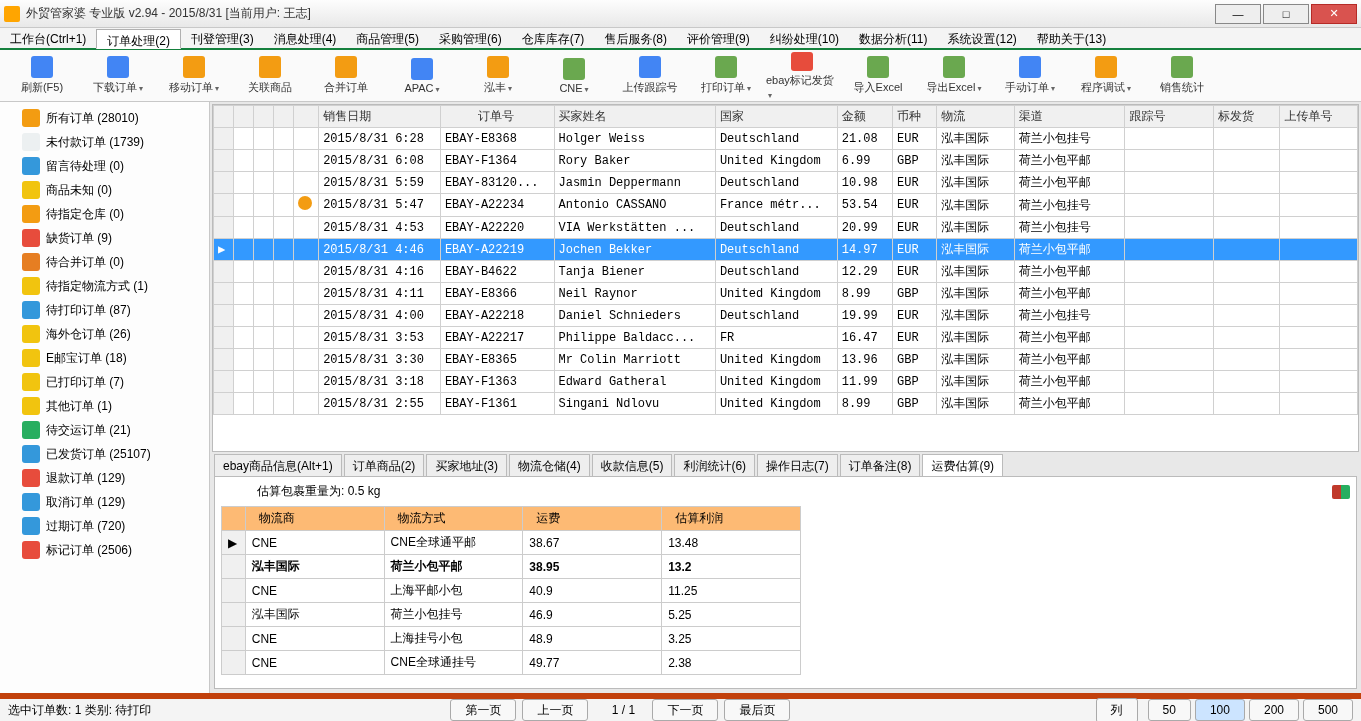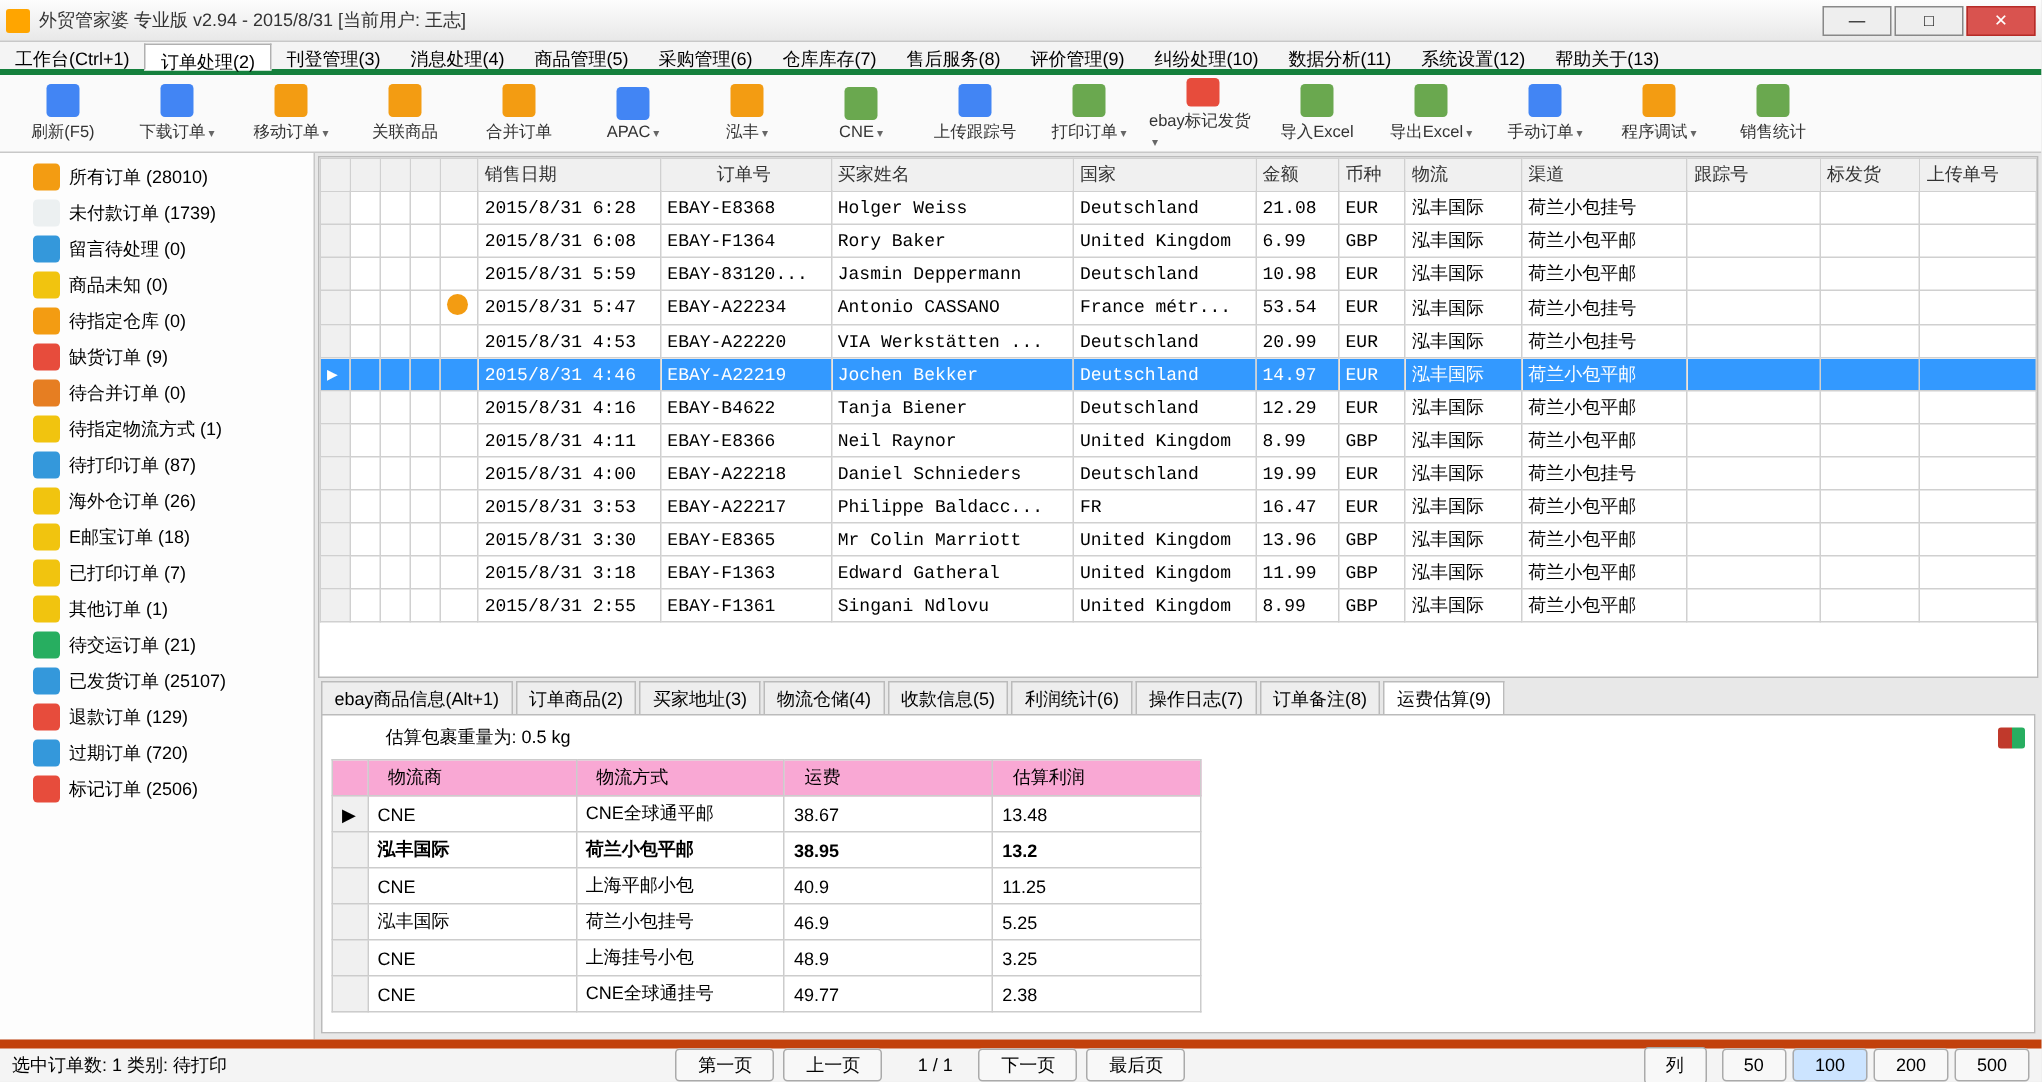--- a/index.html
+++ b/index.html
@@ -2,21 +2,21 @@
 <html><head>
 <meta charset="utf-8">
 <style>
 * { box-sizing: border-box; margin: 0; padding: 0; }
 body { font-family: "Microsoft YaHei", SimSun, Arial, sans-serif; font-size: 12px; background: #f0f0f0; overflow: hidden; width:1361px; height:721px;}
 .titlebar { height: 28px; background: linear-gradient(#fdfdfd,#e8e8e8); border-bottom:1px solid #c8c8c8; display:flex; align-items:center; padding:0 4px; }
 .titlebar .app-icon{width:16px;height:16px;background:#ffa500;border-radius:2px;margin-right:6px;}
 .titlebar .title{flex:1;color:#333;}
 .titlebar .win-btn{width:46px;height:20px;display:flex;align-items:center;justify-content:center;border:1px solid #888;margin-left:2px;background:#eee;font-size:11px;cursor:pointer;}
 .titlebar .win-btn.close{background:#d9534f;color:#fff;border-color:#b52b27;}
-.menubar{height:22px;background:#f4f4f4;border-bottom:4px solid #15803d;display:flex;}
+.menubar{height:22px;background:#f4f4f4;border-bottom:2px solid #15803d;display:flex;}
 .menubar .mi{padding:3px 10px;cursor:pointer;}
 .menubar .mi.active{background:#fff;border:1px solid #b0b0b0;border-bottom:1px solid #fff;position:relative;top:1px;}
 .toolbar{height:52px;background:#fafafa;border-bottom:1px solid #c8c8c8;display:flex;align-items:center;padding:0 6px;gap:4px;overflow:hidden;}
 .tool-btn{display:flex;flex-direction:column;align-items:center;justify-content:center;width:72px;height:48px;font-size:11px;color:#333;cursor:pointer;}
 .tool-btn .ic{width:22px;height:22px;background:#6aa84f;border-radius:3px;margin-bottom:2px;}
 .tool-btn.blue .ic{background:#4285f4;}
 .tool-btn.orange .ic{background:#f39c12;}
 .tool-btn.red .ic{background:#e74c3c;}
 .tool-btn .dd{font-size:8px;margin-left:2px;color:#666;}
 .main{position:absolute;top:102px;bottom:28px;left:0;right:0;display:flex;}
@@ -29,21 +29,21 @@
 table.grid th,table.grid td{border:1px solid #d0d0d0;padding:2px 4px;height:22px;text-align:left;white-space:nowrap;overflow:hidden;}
 table.grid th{background:#f0f0f0;font-weight:normal;color:#333;position:sticky;top:0;}
 table.grid tr.sel td{background:#3399ff;color:#fff;}
 .row-ind{width:18px;background:#f0f0f0;text-align:center;}
 .detail-tabs{height:22px;display:flex;margin:0 4px;}
 .detail-tabs .dt{padding:3px 8px;background:#eee;border:1px solid #bbb;border-bottom:none;margin-right:2px;cursor:pointer;font-size:12px;}
 .detail-tabs .dt.active{background:#fff;}
 .detail-body{flex:1;background:#fff;border:1px solid #bbb;margin:0 4px 4px 4px;padding:6px;overflow:auto;}
 .ship-grid{border-collapse:collapse;width:580px;font-size:12px;}
 .ship-grid th,.ship-grid td{border:1px solid #ccc;padding:3px 6px;text-align:left;height:22px;}
-.ship-grid th{background:#f9a8d4;font-weight:normal;padding-left:13px;}
+.ship-grid th{background:#fdba74;font-weight:normal;padding-left:13px;}
 .ship-grid tr.bold td{font-weight:bold;}
 .statusbar{position:absolute;bottom:0;left:0;right:0;height:28px;background:#f4f4f4;border-top:6px solid #c2410c;display:flex;align-items:center;padding:0 8px;gap:6px;}
 .sb-btn{border:1px solid #aaa;background:#f8f8f8;padding:3px 14px;font-size:12px;cursor:pointer;border-radius:3px;}
 .sb-btn.sel{background:#cce4ff;}
 .spacer{flex:1;}
 .book-ic{width:18px;height:14px;background:linear-gradient(90deg,#c0392b 50%,#27ae60 50%);border-radius:2px;}
 .person-ic{width:14px;height:14px;border-radius:50%;background:#f39c12;display:inline-block;}
 </style>
 </head>
 <body>
@@ -200,20 +200,24 @@
       <div class="sb-item">
         <span class="sb-ic" style="background:#3498db"></span>
         <span>已发货订单 (25107)</span>
       </div>
       <div class="sb-item">
         <span class="sb-ic" style="background:#e74c3c"></span>
         <span>退款订单 (129)</span>
       </div>
       <div class="sb-item">
         <span class="sb-ic" style="background:#3498db"></span>
+        <span>取消订单 (129)</span>
+      </div>
+      <div class="sb-item">
+        <span class="sb-ic" style="background:#3498db"></span>
         <span>过期订单 (720)</span>
       </div>
       <div class="sb-item">
         <span class="sb-ic" style="background:#e74c3c"></span>
         <span>标记订单 (2506)</span>
       </div>
     </div>
   <div class="content">
     <div class="grid-wrap">
       <table class="grid" id="grid">

